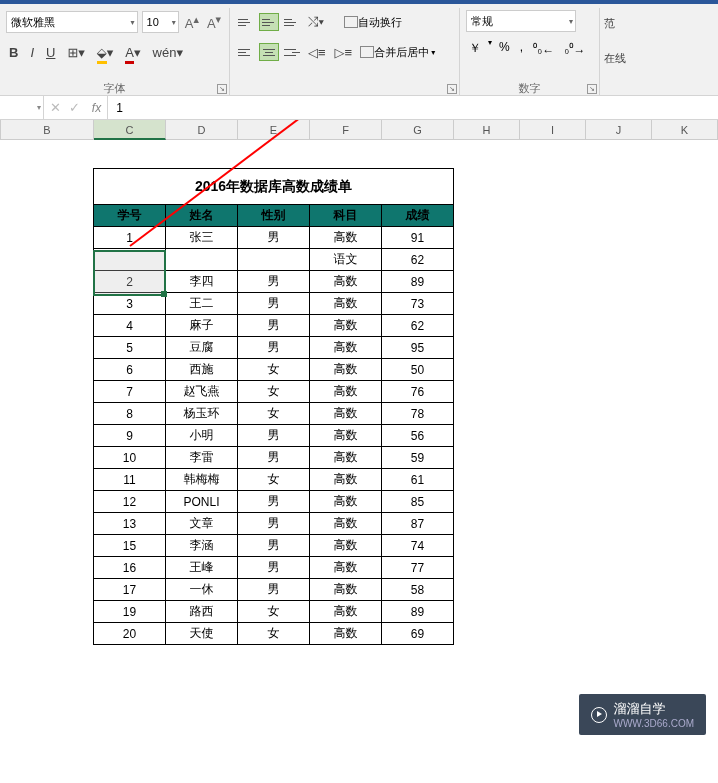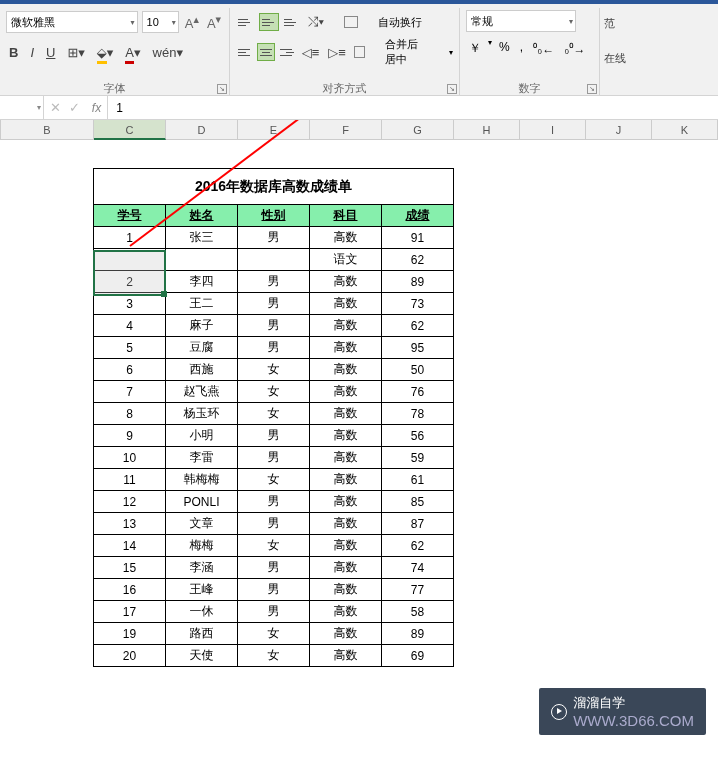--- a/index.html
+++ b/index.html
@@ -175,21 +175,21 @@
       padding: 2px;
     }
     .align-btn.active {
       background: #c5e0b4;
       border: 1px solid #70ad47;
     }
     .al-line { height: 1px; background: #555; }
     .checkbox-item {
       display: flex;
       align-items: center;
-      gap: 20px;
+      gap: 0;
       font-size: 11px;
     }
     .checkbox-icon {
       width: 14px;
       height: 12px;
       border: 1px solid #888;
     }
     
     
     .number-group { width: 140px; }
@@ -319,25 +319,24 @@
       height: 22px;
       padding: 0 4px;
     }
     .title-cell {
       font-weight: bold;
       font-size: 14px;
       height: 36px !important;
       background: #fff;
     }
     .header-row th {
-      background: #86efac;
+      background: #0f766e;
       color: #000;
       font-weight: bold;
       height: 22px;
-      text-decoration: underline;
     }
     .col-c { width: 72px; }
     .col-d { width: 72px; }
     .col-e { width: 72px; }
     .col-f { width: 72px; }
     .col-g { width: 72px; }
     
     .selected-cells {
       position: absolute;
       left: 93px;
@@ -394,21 +393,21 @@
     .play-icon::after {
       content: "";
       position: absolute;
       left: 5px;
       top: 3.5px;
       border-left: 5px solid #fff;
       border-top: 3.5px solid transparent;
       border-bottom: 3.5px solid transparent;
     }
     .wm-sub {
-      font-size: 15px;
+      font-size: 10px;
       color: #aac;
     }
   </style>
 </head>
 <body>
 
 <div class="ribbon-tabs"></div>
 
 <div class="ribbon">
 
@@ -479,21 +478,20 @@
           <div class="al-line" style="width:12px"></div>
         </div>
       <span class="btn-icon">◁≡</span>
       <span class="btn-icon">▷≡</span>
       <div class="checkbox-item" style="margin-left:2px;">
         <div class="checkbox-icon"></div>
         <span>合并后居中</span>
         <span style="font-size:8px;margin-left:2px">▾</span>
       </div>
     </div>
-    <div class="ribbon-group-label">对齐方式</div>
     <div class="group-launcher">↘</div>
   </div>
 
   <div class="ribbon-group number-group">
     <div class="num-select">
       <span>常规</span>
       <span class="dropdown-arrow">▾</span>
     </div>
     <div class="num-btns">
       <span class="num-btn">￥</span>
@@ -645,27 +643,20 @@
             <td class="col-g">85</td>
           </tr>
           <tr>
             <td class="col-c">13</td>
             <td class="col-d">文章</td>
             <td class="col-e">男</td>
             <td class="col-f">高数</td>
             <td class="col-g">87</td>
           </tr>
           <tr>
-            <td class="col-c">14</td>
-            <td class="col-d">梅梅</td>
-            <td class="col-e">女</td>
-            <td class="col-f">高数</td>
-            <td class="col-g">62</td>
-          </tr>
-          <tr>
             <td class="col-c">15</td>
             <td class="col-d">李涵</td>
             <td class="col-e">男</td>
             <td class="col-f">高数</td>
             <td class="col-g">74</td>
           </tr>
           <tr>
             <td class="col-c">16</td>
             <td class="col-d">王峰</td>
             <td class="col-e">男</td>

